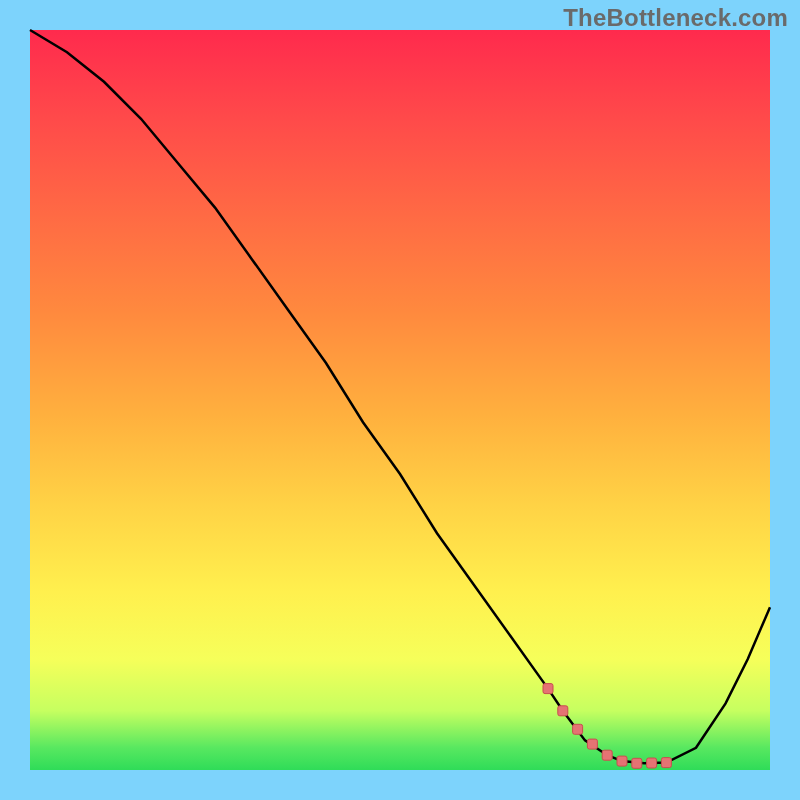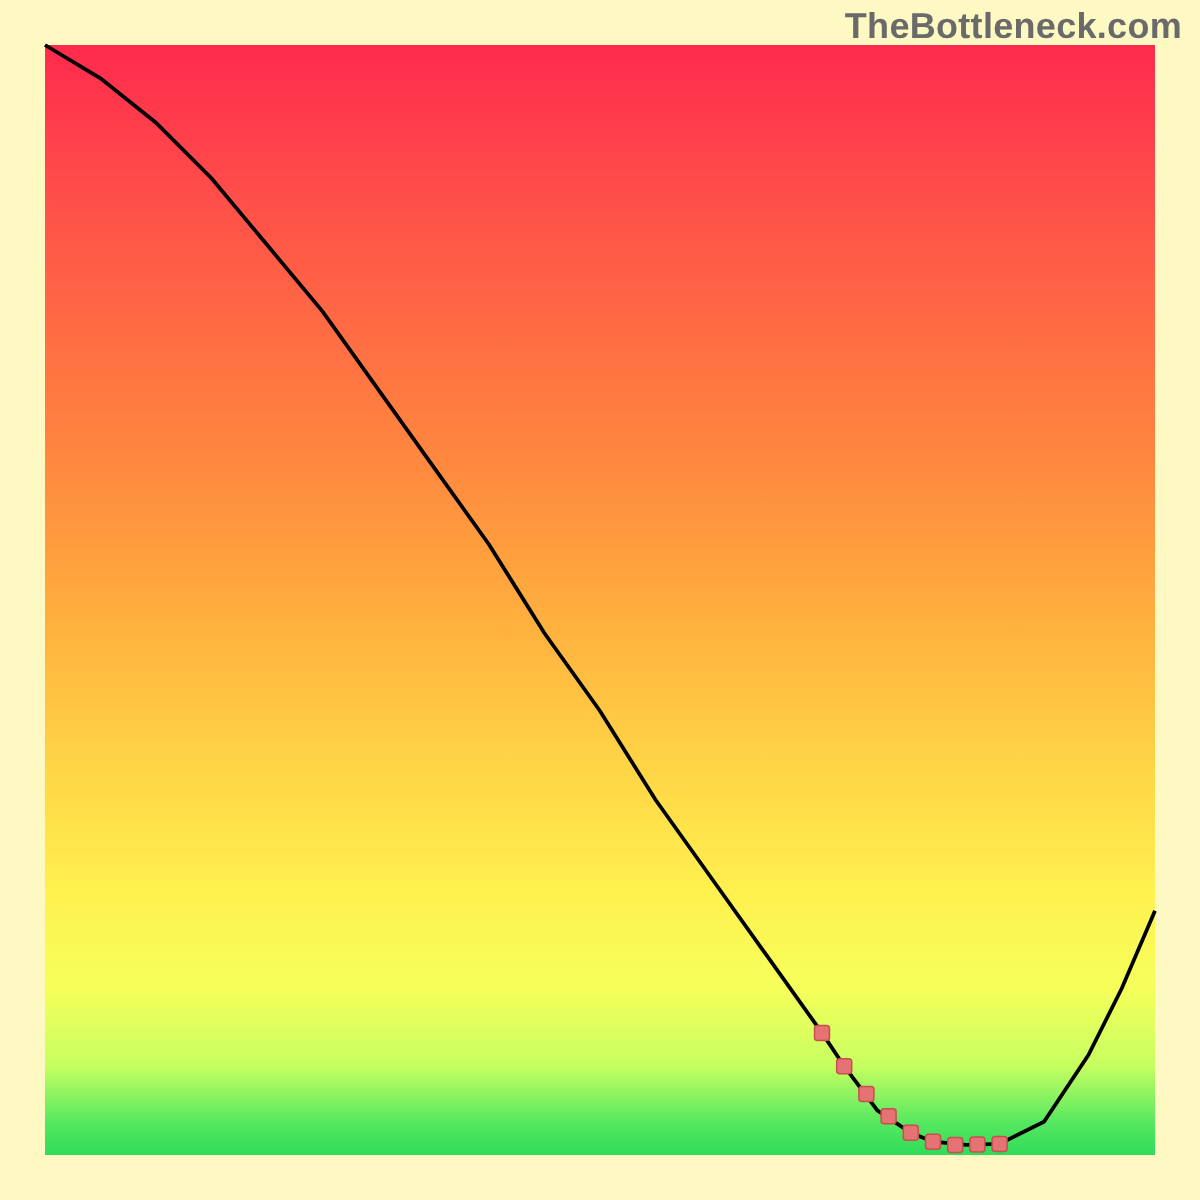--- a/index.html
+++ b/index.html
@@ -8,21 +8,21 @@
     width: 800px;
     height: 800px;
     background: #000;
     overflow: hidden;
     font-family: Arial, Helvetica, sans-serif;
   }
   .frame {
     position: relative;
     width: 800px;
     height: 800px;
-    background: #fef9c3;
+    background: #7dd3fc;
   }
   .watermark {
     position: absolute;
     top: 4px;
     right: 12px;
     font-size: 24px;
     font-weight: 700;
     color: #6a6a6a;
     letter-spacing: 0.2px;
     z-index: 20;

